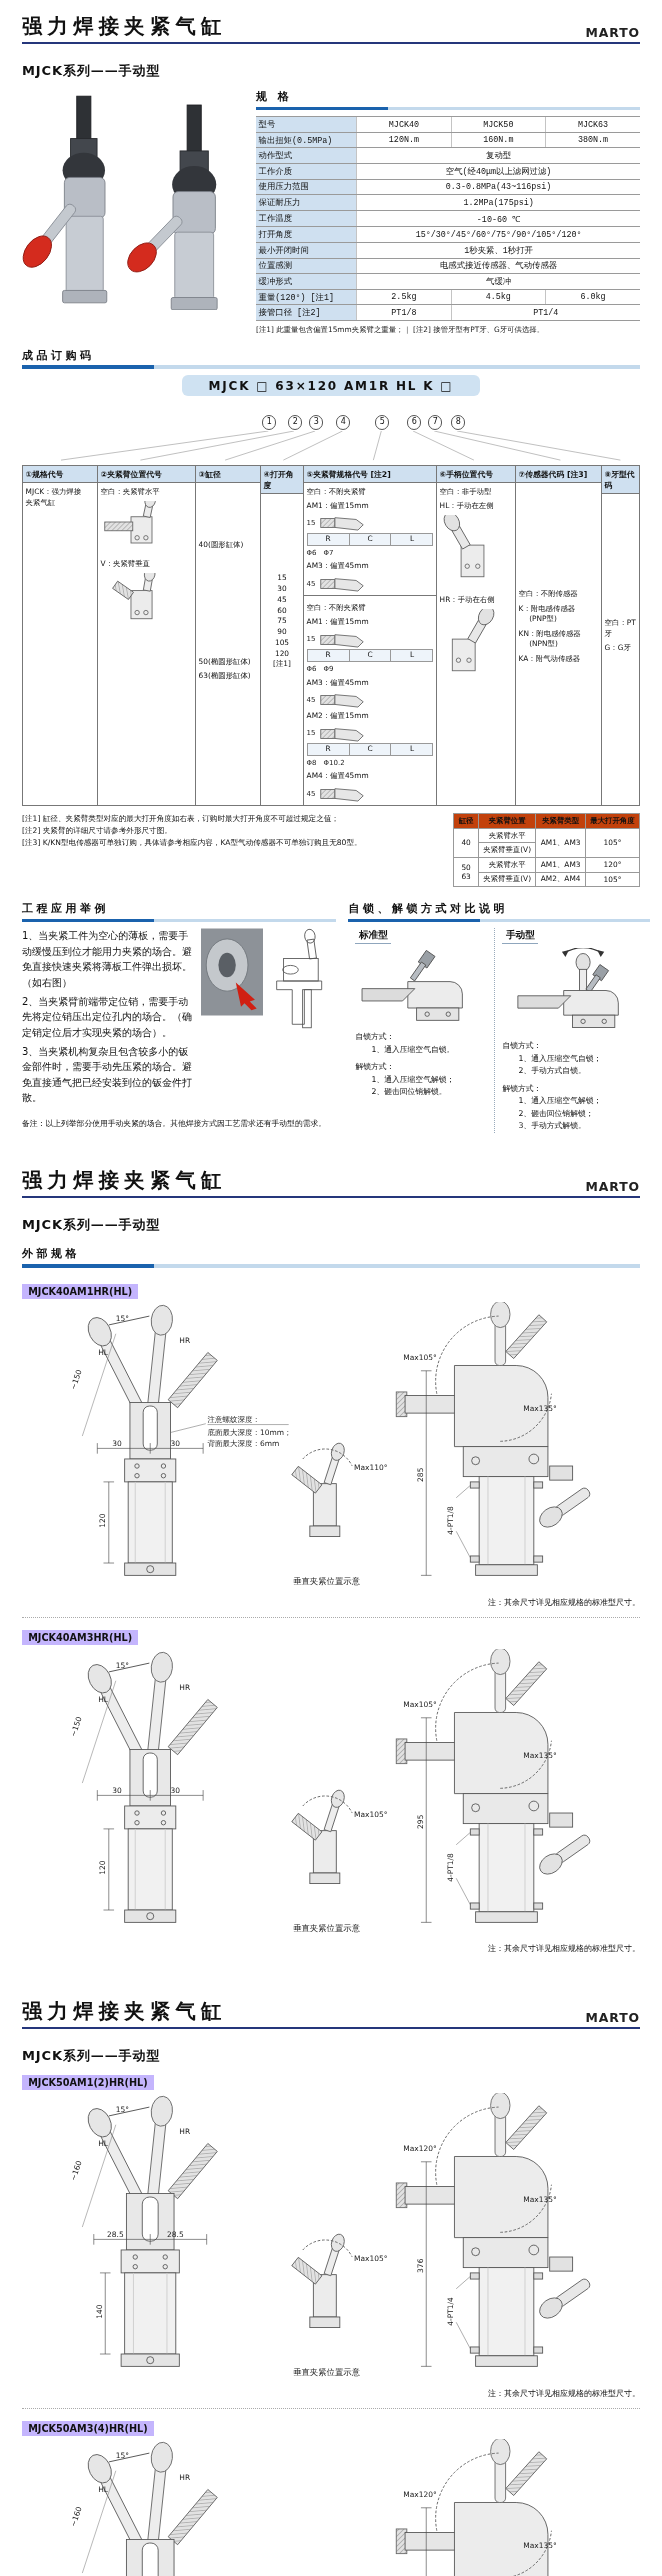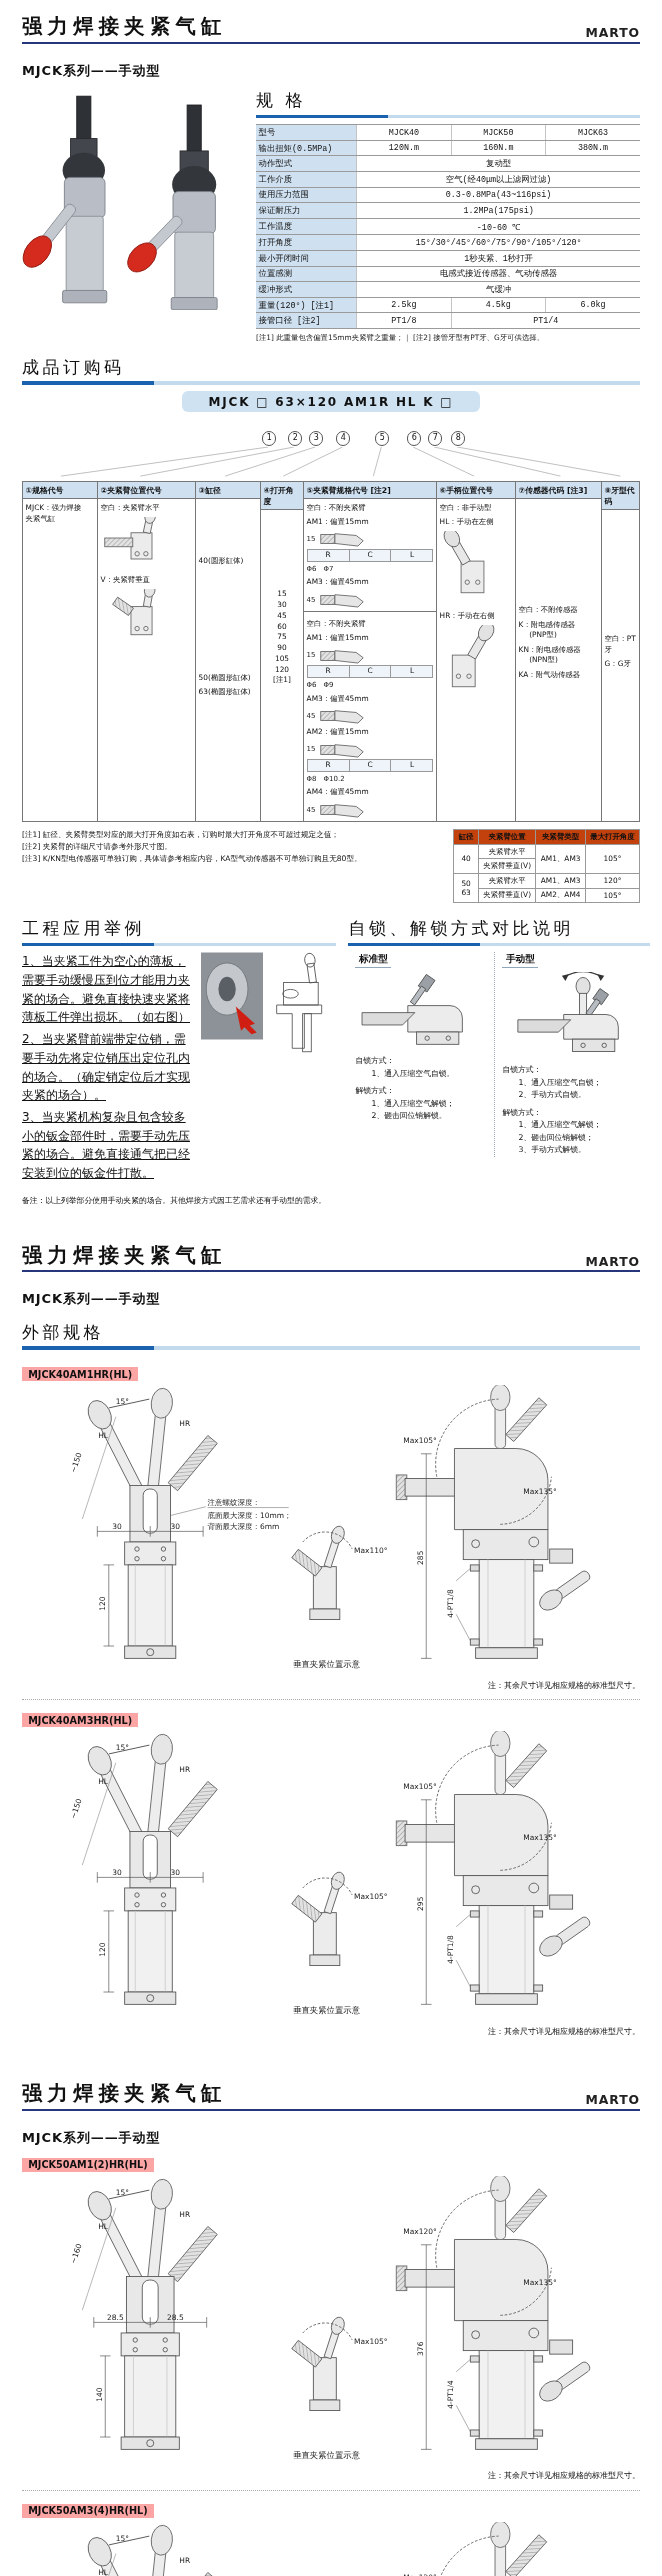--- a/index.html
+++ b/index.html
@@ -3,21 +3,21 @@
 <meta charset="utf-8">
 <style>
   html,body{margin:0;padding:0;background:#fff;}
   body{width:662px;font-family:"DejaVu Sans",sans-serif;color:#111;font-size:8.8px;}
   .page{padding:12.4px 22px 5.3px 22px;}
   .hdr-top{display:flex;justify-content:space-between;align-items:flex-end;border-bottom:2.6px solid #25367b;padding-bottom:1.8px;}
   .hdr-title{font-size:20.3px;font-weight:bold;letter-spacing:5.3px;}
   .hdr-brand{font-size:12.4px;font-weight:bold;letter-spacing:0.9px;color:#222;}
   .hdr-sub{font-size:13px;font-weight:bold;margin-top:18px;letter-spacing:0.9px;}
   .sec{margin-top:12.4px;}
-  .sec-title{font-size:17px;font-weight:normal;letter-spacing:3.5px;margin-bottom:2.6px;}
+  .sec-title{font-size:11px;font-weight:bold;letter-spacing:3.5px;margin-bottom:2.6px;}
   .sec-bar{height:3.5px;background:linear-gradient(to right,#1a62ad 0,#1a62ad 132px,#c3d9ec 132px,#c3d9ec 100%);margin-bottom:6.2px;}
   .row{display:flex;}
   .pre{white-space:pre-line;}
   
   table.spec{border-collapse:collapse;width:100%;font-size:8.4px;table-layout:fixed;font-family:Liberation Mono, monospace;}
   table.spec td{border-top:0.9px solid #9a9a9a;border-bottom:0.9px solid #9a9a9a;padding:1.8px 2.6px;text-align:center;overflow:hidden;}
   table.spec td.lbl{background:#cfe0f0;text-align:left;width:95px;}
   table.spec td.v{border-left:0.9px solid #c4c4c4;}
   .spec-notes{font-size:7.4px;margin-top:4.4px;color:#222;}
   
@@ -41,32 +41,32 @@
   .notes-row{display:flex;margin-top:7px;gap:10.6px;}
   .notes-col{flex:1;font-size:7.6px;line-height:1.6;}
   table.angle{border-collapse:collapse;font-size:7.4px;}
   table.angle th,table.angle td{border:0.9px solid #999;padding:1.8px 4.4px;text-align:center;}
   table.angle th{background:#c2410c;font-weight:bold;white-space:nowrap;}
   
   .bottom-row{display:flex;gap:12.4px;margin-top:14px;}
   .apps{width:314px;}
   .lock{flex:1;}
   .apps-body{display:flex;gap:5.3px;}
-  .apps-list{font-size:12px;line-height:1.55;width:177px;text-decoration:underline;}
+  .apps-list{font-size:10px;line-height:1.55;width:177px;}
   .apps-list p{margin:0 0 3.5px 0;}
   .remark{font-size:7.8px;line-height:1.55;margin-top:8.8px;}
   .lock-cols{display:flex;}
   .lock-col{flex:1;padding:0 7px;}
   .lock-col.sep{border-left:0.9px dotted #9ab;}
   .lock-label{font-weight:bold;font-size:9.7px;border-bottom:1.8px solid #8fa6bd;display:inline-block;padding:0.9px 3.5px;margin-bottom:3.5px;}
   .lock-list{font-size:7.8px;line-height:1.6;}
   .lock-list .t{font-weight:normal;margin-top:5.3px;}
   .lock-list div.i{padding-left:16px;}
   
-  .model-chip{background:#fca5a5;display:inline-block;font-weight:bold;font-size:9.7px;padding:1.8px 6.2px;margin:10.6px 0 3.5px 0;}
+  .model-chip{background:#c4b5fd;display:inline-block;font-weight:bold;font-size:9.7px;padding:1.8px 6.2px;margin:10.6px 0 3.5px 0;}
   .drawing-wrap{text-align:center;}
   .ext-note{text-align:right;font-size:8px;margin:1.8px 0 8.8px 0;}
   .divider-dot{border-top:0.9px dotted #aaa;margin:8.8px 0 1.8px 0;}
   svg text{font-family:"DejaVu Sans",sans-serif;fill:#222;}
   .dimtxt{font-size:8.5px;}
 </style>
 </head>
 <body>
 
 <svg width="0" height="0" style="position:absolute">

